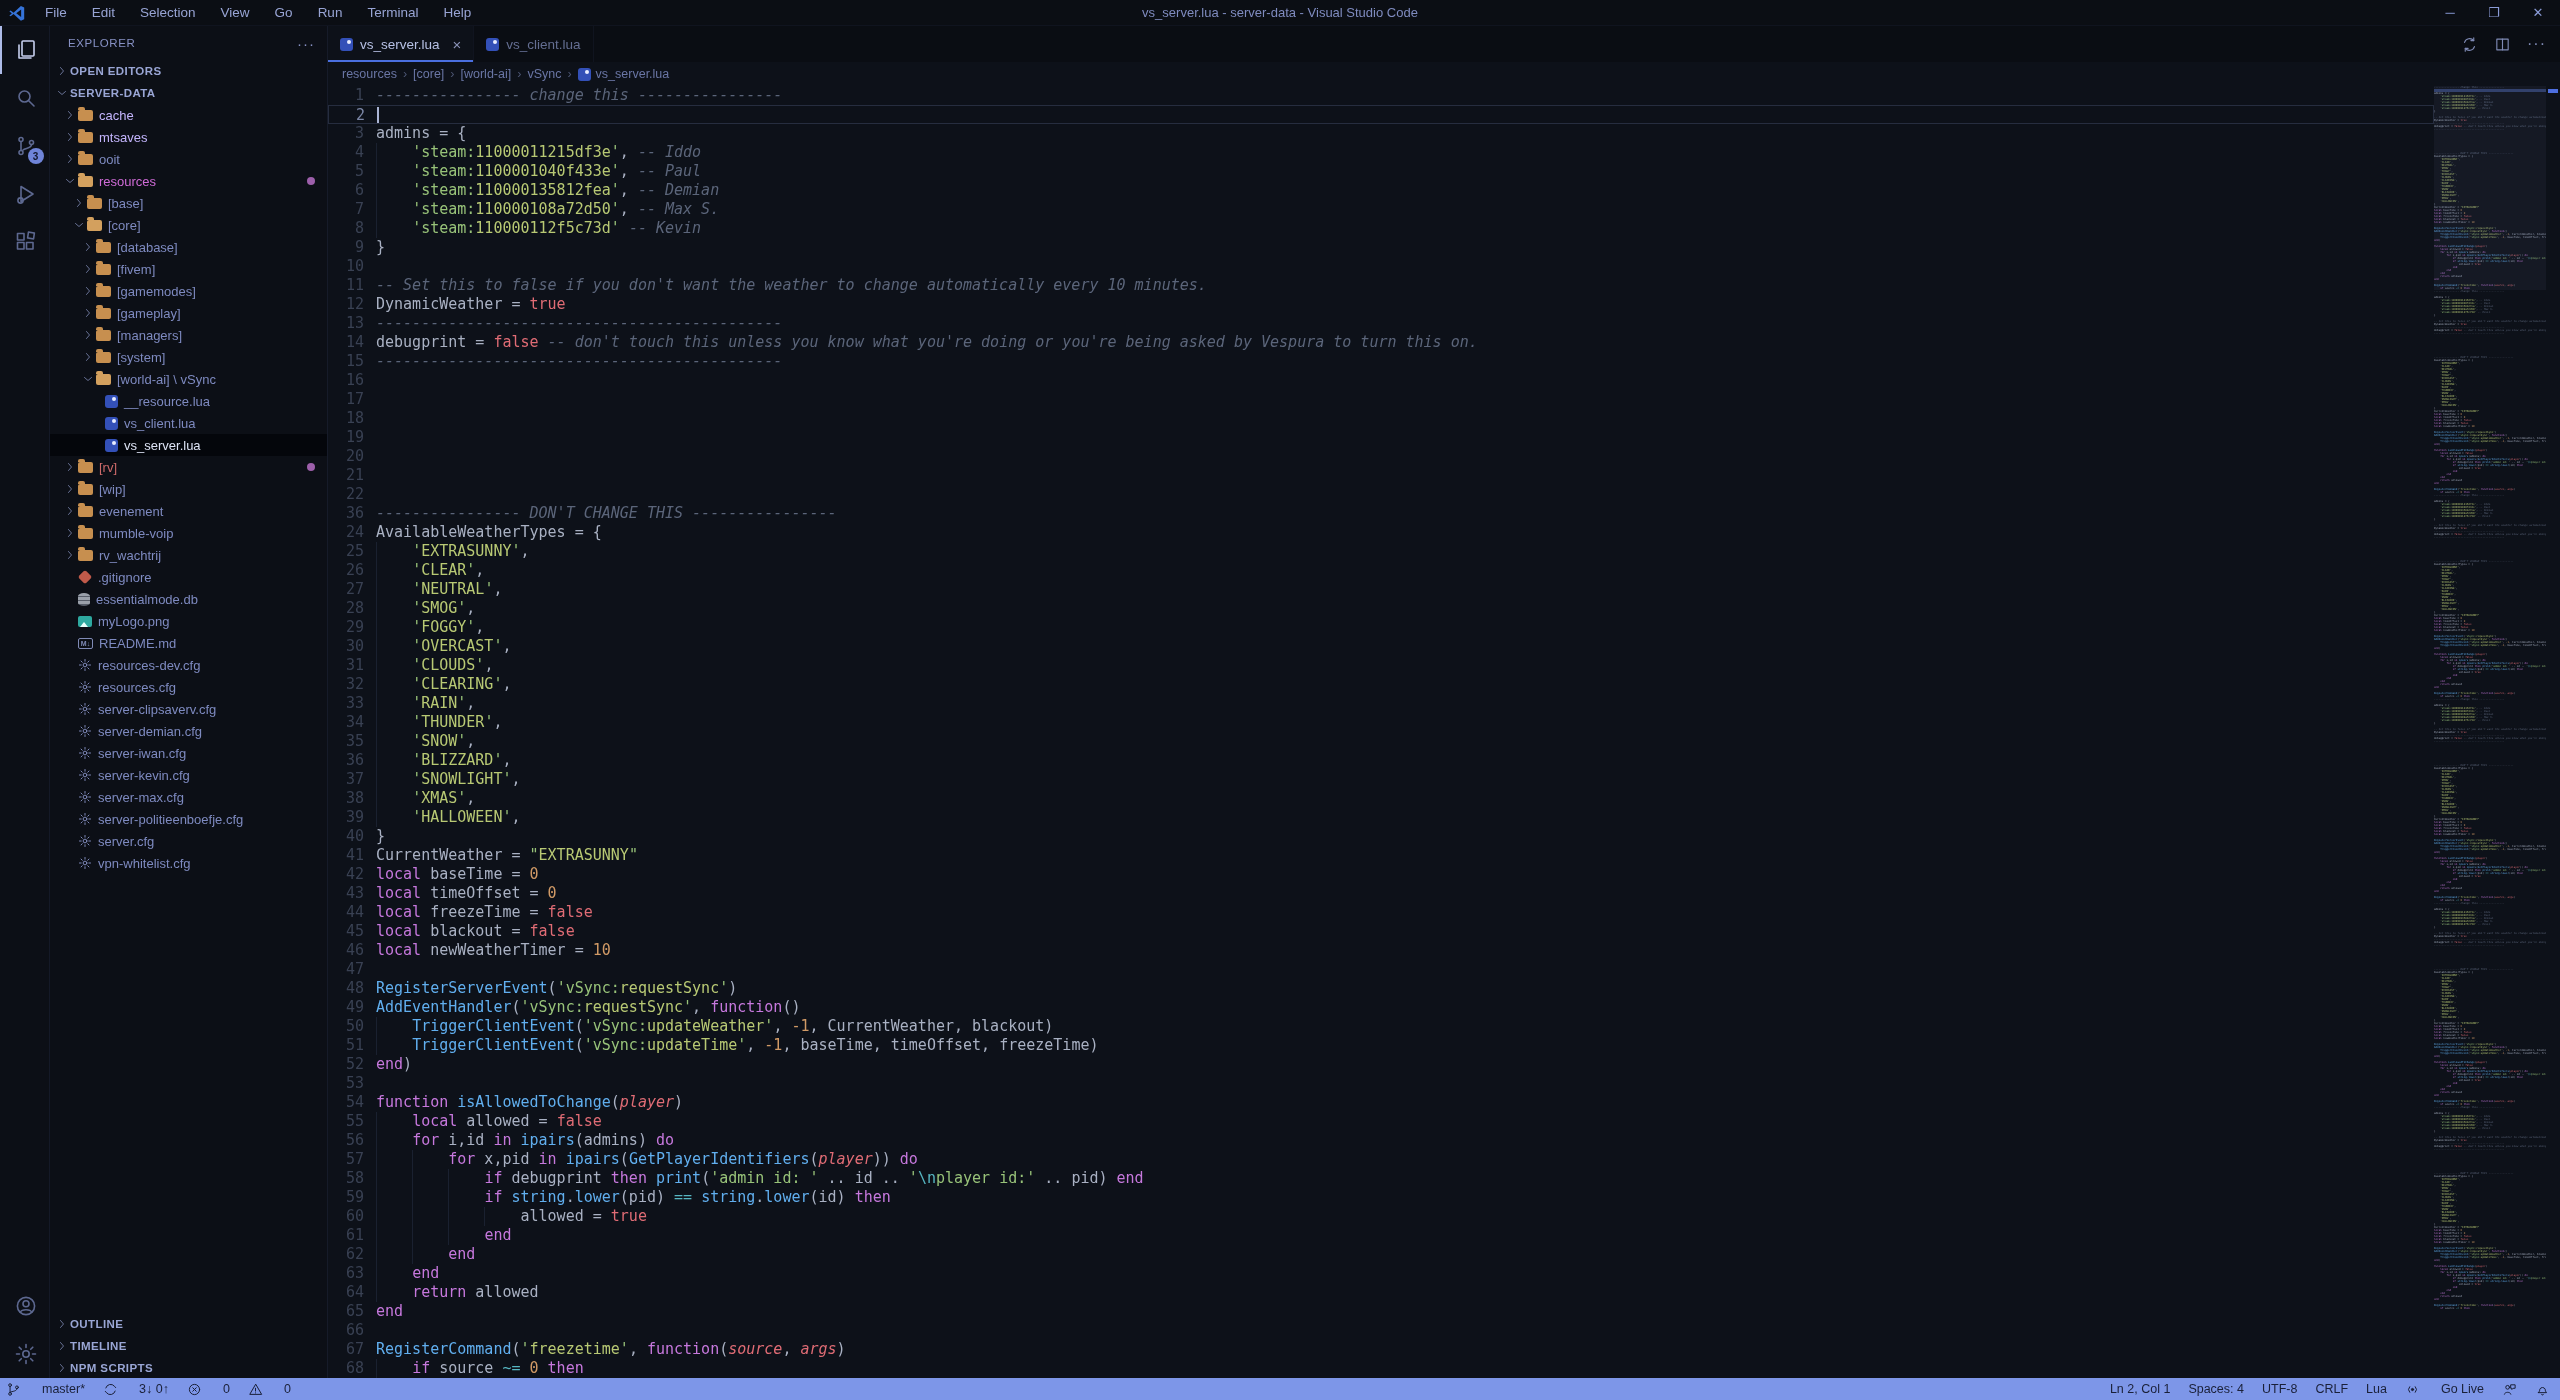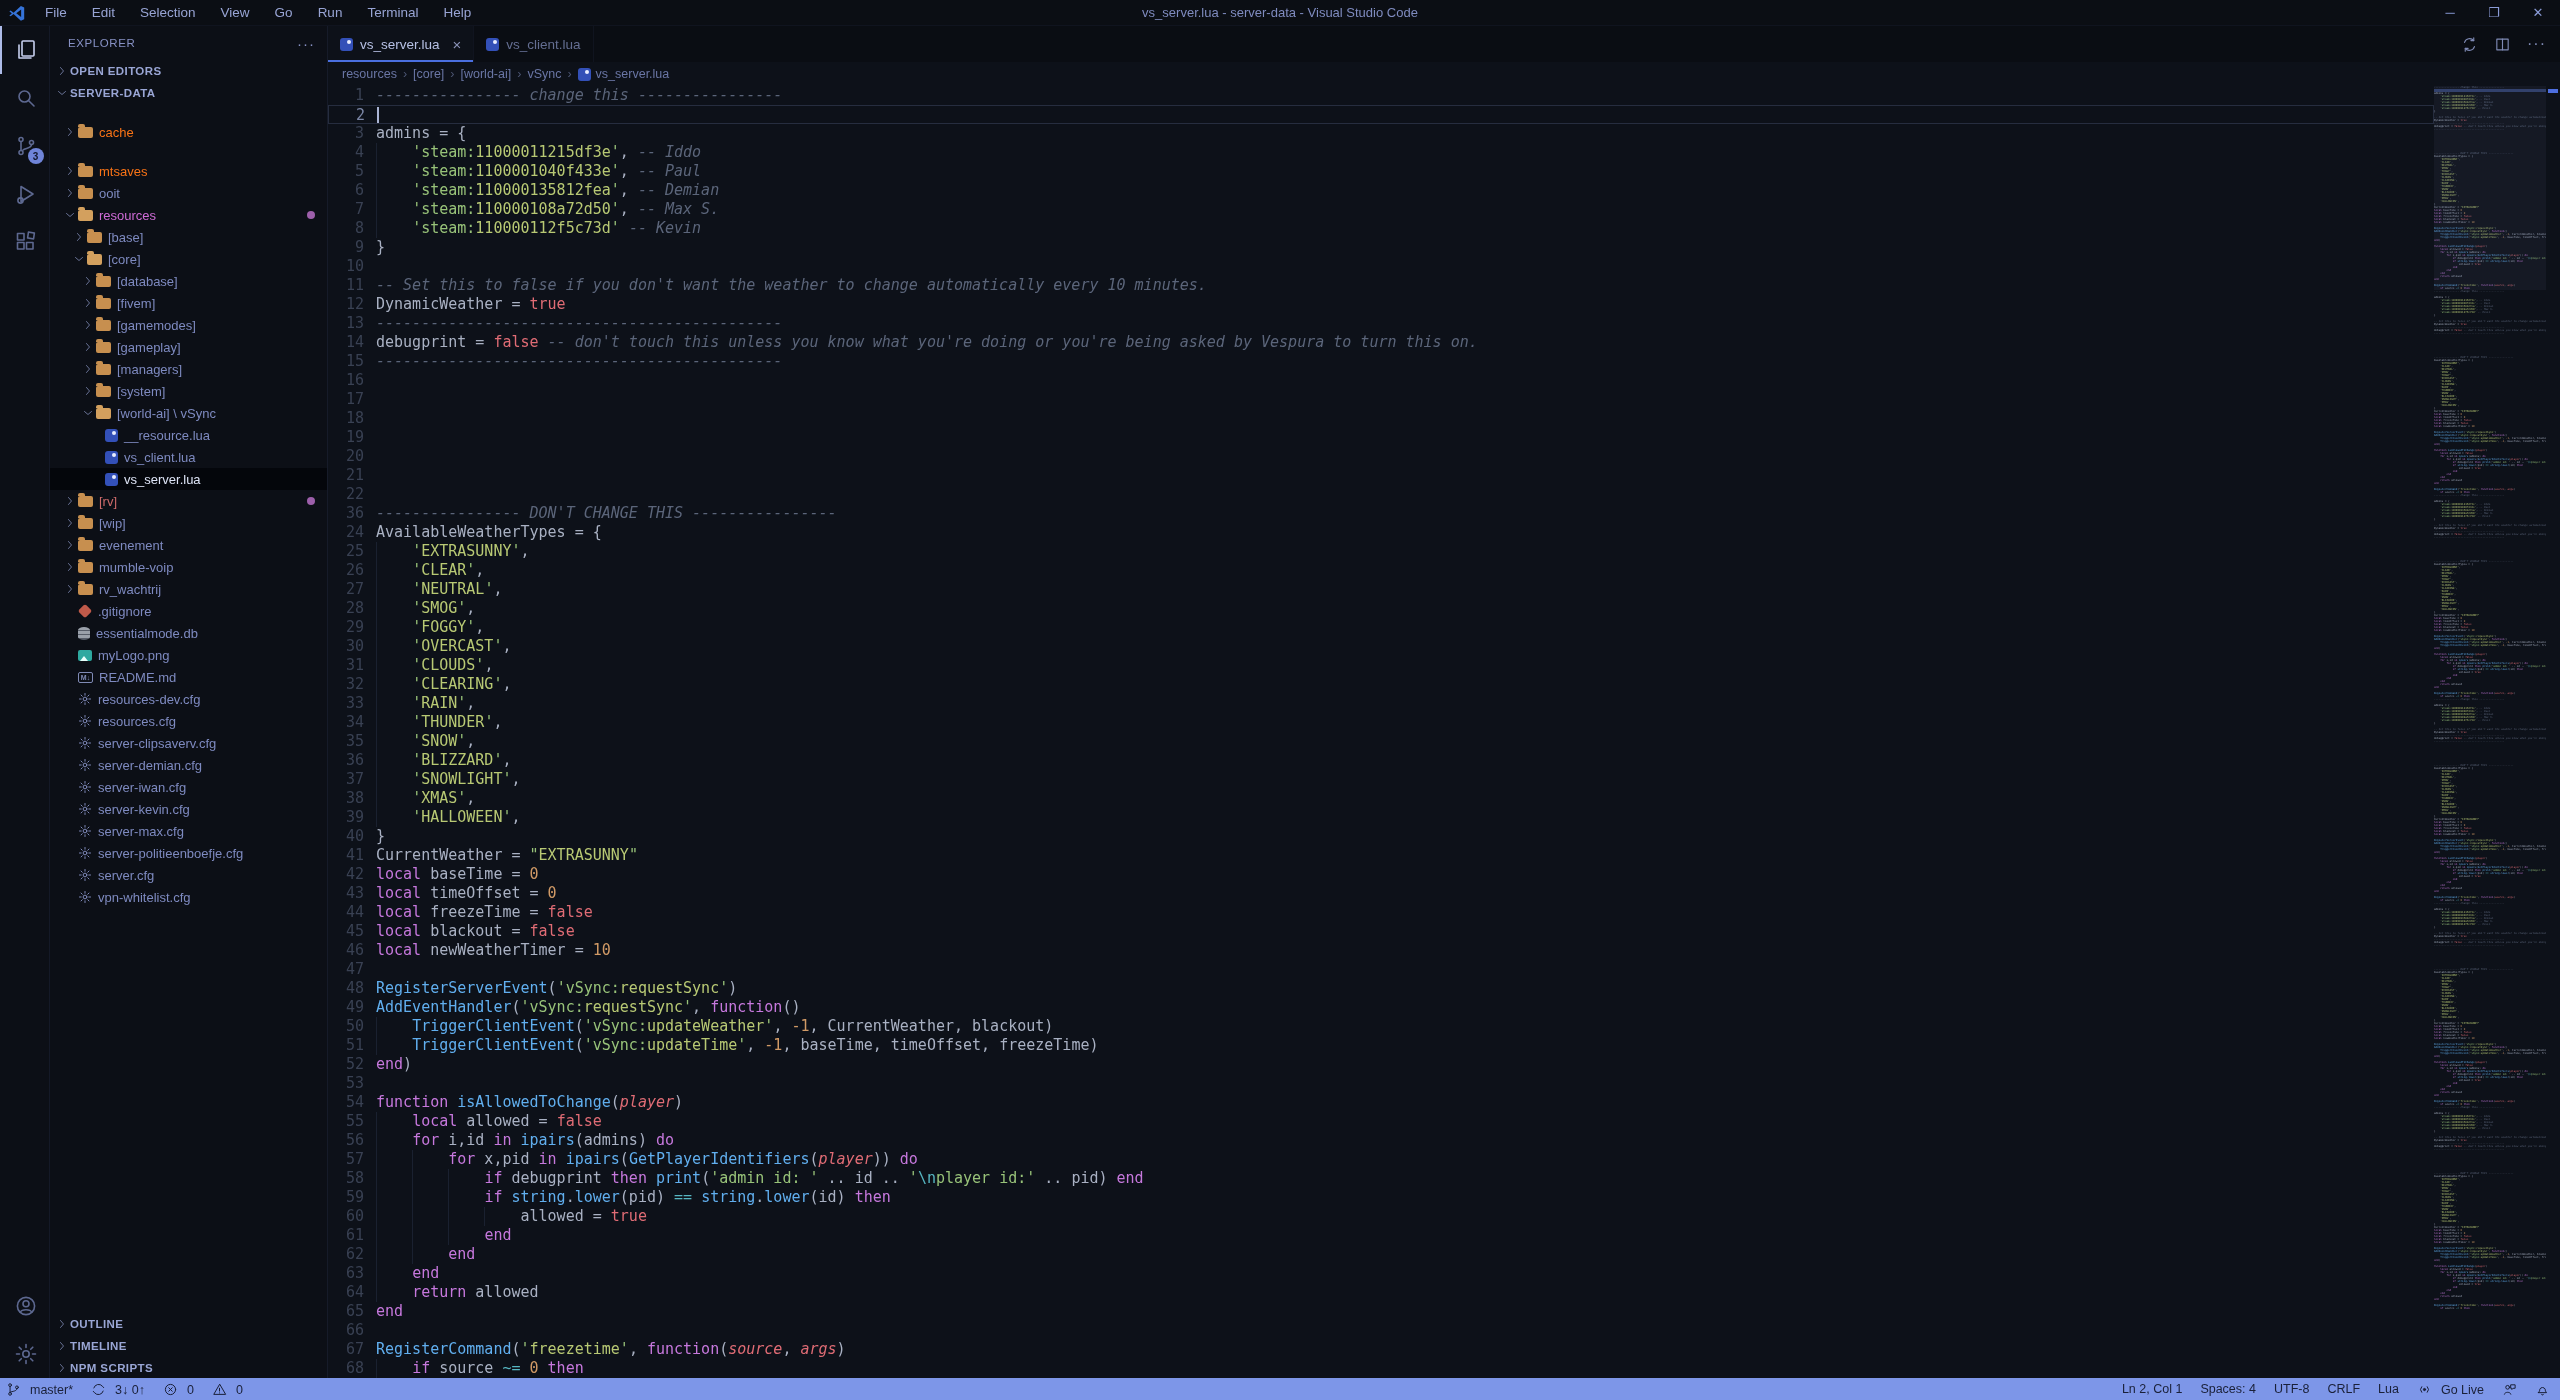--- a/index.html
+++ b/index.html
@@ -36,21 +36,21 @@
   
   #sidebar { width:278px; background:#0c0f16; border-right:1px solid #161b29; display:flex; flex-direction:column; font-size:13px; }
   #sidebar-header { height:34px; display:flex; align-items:center; justify-content:space-between; padding:0 12px 0 18px;
                     color:#8791c4; font-size:11.5px; letter-spacing:.6px; }
   #sidebar-header .more { color:#8791c4; font-size:15px; letter-spacing:1px; }
   #tree { flex:1 1 auto; overflow:hidden; }
   .tree-row { height:22px; display:flex; align-items:center; color:#7e8ac0; white-space:nowrap; position:relative; }
   .tree-row .chev { width:16px; display:flex; justify-content:center; color:#7f8ab5; flex:0 0 auto; }
   .tree-row .ficon { margin-right:6px; flex:0 0 auto; display:flex; align-items:center; justify-content:center; }
   .tree-row.section { font-weight:bold; color:#9aa6d5; font-size:11.5px; letter-spacing:.4px; }
-  .tree-row.dim { color:#f97316;margin-top:17px; }
+  .tree-row.dim { color:#c4b5fd; }
   .tree-row.accent-pink { color:#cf6bd6; }
   .tree-row.accent-red { color:#cd6a6a; }
   .tree-row.selected { background:#04060b; color:#dde3f5; }
   .dot-badge { position:absolute; right:12px; width:8px; height:8px; border-radius:50%; background:#9d5faa; }
   #sidebar-bottom .tree-row { border-top:1px solid transparent; }
 
   .ico-folder { width:15px; height:11px; background:#c78f4f; border-radius:2px; position:relative; }
   .ico-folder::before { content:''; position:absolute; top:-3px; left:0; width:7px; height:3px; background:#c78f4f; border-radius:2px 2px 0 0; }
   .ico-folder.open { background:#d3a05e; }
   .ico-folder.open::before { background:#d3a05e; }
@@ -107,21 +107,21 @@
              font-size:2.6px; line-height:3px; opacity:.9; }
   .mm-line { white-space:pre; height:3px; overflow:hidden; }
   #mm-slider { position:absolute; top:0; left:0; right:0; height:204px; background:rgba(140,160,210,0.07); }
   #mm-curline { position:absolute; top:3px; left:0; right:0; height:3px; background:rgba(95,125,215,0.45); }
   #ruler { width:14px; flex:0 0 auto; position:relative; }
   #ruler-cursor { position:absolute; top:3px; left:2px; right:2px; height:4px; background:#4e6fe0; }
 
   
   #statusbar { color:#1a2038; }
   .sb-group { display:flex; align-items:center; gap:18px; }
-  .sb-item { display:flex; align-items:flex-end; gap:9px; white-space:nowrap; }
+  .sb-item { display:flex; align-items:center; gap:21px; white-space:nowrap; }
   .sb-item svg { width:15px; height:15px; }
 </style>
 </head>
 <body>
 
 <div id="app">
 
   <div id="titlebar">
     <svg class="vslogo" viewBox="0 0 24 24">
       <path fill="#3573d9" d="M17.2 2.6 7.4 11.6 3.6 8.7 1.8 9.6l3.3 2.9-3.3 2.9 1.8 1 3.8-3 9.8 9 4.4-2.1V4.7z"></path>

